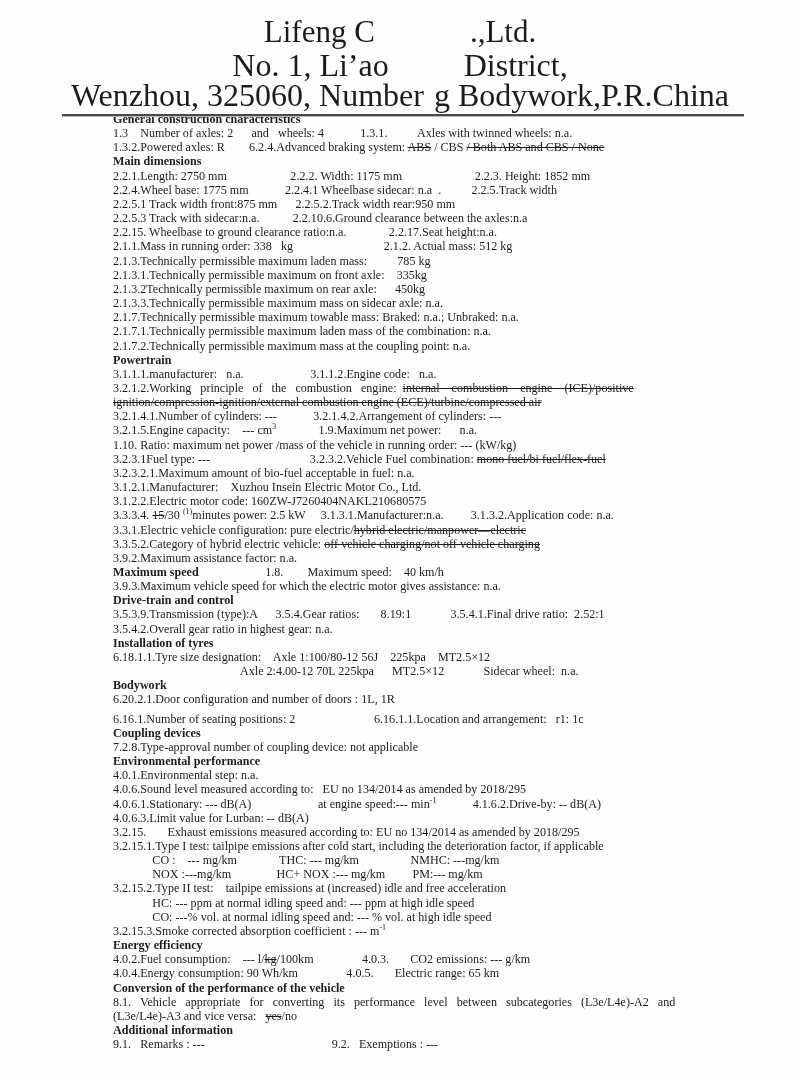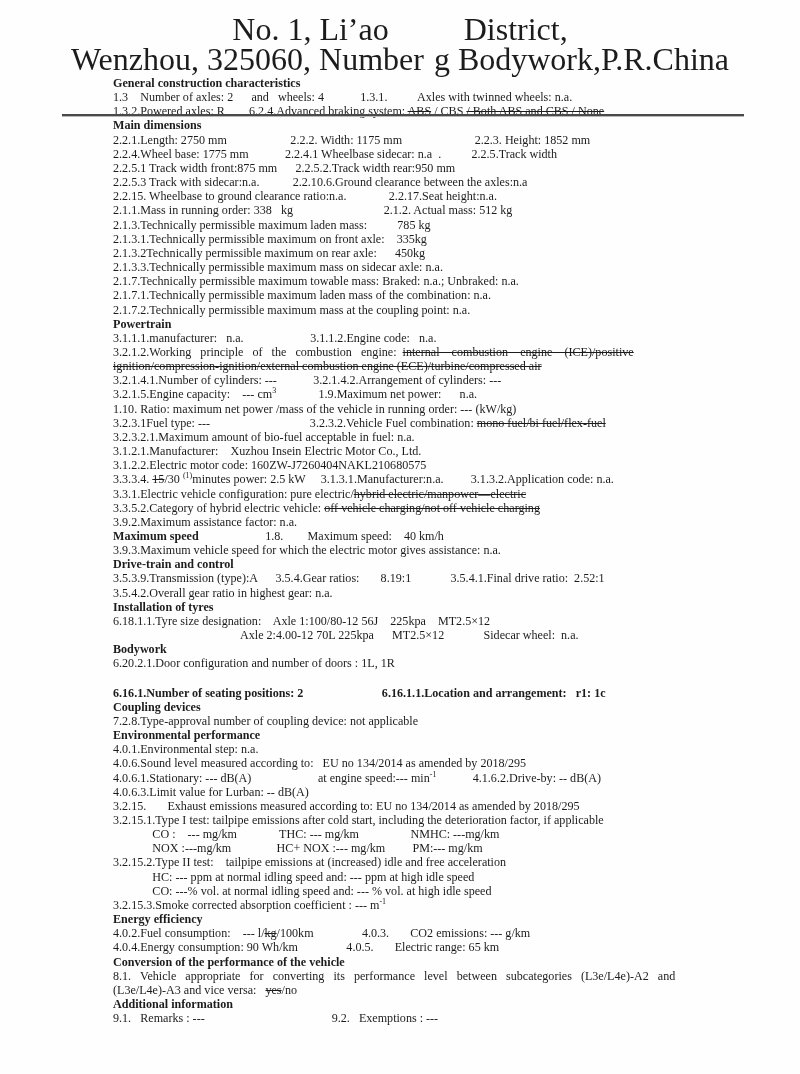--- a/index.html
+++ b/index.html
@@ -25,31 +25,32 @@
   .category{
     text-align:center;font-size:12.5px;letter-spacing:.4px;
     margin-top:7px;line-height:13px;
   }
   .doc-body{
     margin:2px 95px 0 113px;
     font-size:12.1px;line-height:14.15px;
     white-space:pre-wrap;
   }
   .line{min-height:14.15px;}
-  .line.gap{margin-top:15px;font-weight:bold;}
+  .line.gap{margin-top:5px;}
   .seg-b{font-weight:bold;}
   .seg-s{text-decoration:line-through;text-decoration-thickness:1px;}
   .seg-sup{vertical-align:super;font-size:8px;line-height:0;}
 </style>
 </head>
 <body>
 
 <div class="page" style="color: rgb(28, 28, 28); background: rgb(254, 254, 254);">
 
   <div class="letterhead">
+    <div class="lh-line1"><span>Lifeng C</span><span class="gap-wide"></span><span>.,Ltd.</span></div>
     <div class="lh-line2"><span>No. 1, Li’ao</span><span class="gap-med"></span><span>District,</span></div>
     <div class="lh-line3"><span>Wenzhou, 325060, Number</span><span class="gap-sm"></span><span>g Bodywork,P.R.China</span></div>
   </div>
 
   <div class="divider" style="background: rgb(74, 74, 74);"></div>
 
 
   <div class="doc-body"><div class="line"><span class="seg-b">General construction characteristics</span></div><div class="line"><span>1.3    Number of axles: 2      and   wheels: 4            1.3.1.          Axles with twinned wheels: n.a.</span></div><div class="line"><span>1.3.2.Powered axles: R        6.2.4.Advanced braking system: </span><span class="seg-s">ABS</span><span> / CBS </span><span class="seg-s">/ Both ABS and CBS / None</span></div><div class="line"><span class="seg-b">Main dimensions</span></div><div class="line"><span>2.2.1.Length: 2750 mm                     2.2.2. Width: 1175 mm                        2.2.3. Height: 1852 mm</span></div><div class="line"><span>2.2.4.Wheel base: 1775 mm            2.2.4.1 Wheelbase sidecar: n.a  .          2.2.5.Track width</span></div><div class="line"><span>2.2.5.1 Track width front:875 mm      2.2.5.2.Track width rear:950 mm</span></div><div class="line"><span>2.2.5.3 Track with sidecar:n.a.           2.2.10.6.Ground clearance between the axles:n.a</span></div><div class="line"><span>2.2.15. Wheelbase to ground clearance ratio:n.a.              2.2.17.Seat height:n.a.</span></div><div class="line"><span>2.1.1.Mass in running order: 338   kg                              2.1.2. Actual mass: 512 kg</span></div><div class="line"><span>2.1.3.Technically permissible maximum laden mass:          785 kg</span></div><div class="line"><span>2.1.3.1.Technically permissible maximum on front axle:    335kg</span></div><div class="line"><span>2.1.3.2Technically permissible maximum on rear axle:      450kg</span></div><div class="line"><span>2.1.3.3.Technically permissible maximum mass on sidecar axle: n.a.</span></div><div class="line"><span>2.1.7.Technically permissible maximum towable mass: Braked: n.a.; Unbraked: n.a.</span></div><div class="line"><span>2.1.7.1.Technically permissible maximum laden mass of the combination: n.a.</span></div><div class="line"><span>2.1.7.2.Technically permissible maximum mass at the coupling point: n.a.</span></div><div class="line"><span class="seg-b">Powertrain</span></div><div class="line"><span>3.1.1.1.manufacturer:   n.a.                      3.1.1.2.Engine code:   n.a.</span></div><div class="line"><span>3.2.1.2.Working   principle   of   the   combustion   engine:  </span><span class="seg-s">internal    combustion    engine    (ICE)/positive</span></div><div class="line"><span class="seg-s">ignition/compression-ignition/external combustion engine (ECE)/turbine/compressed air</span></div><div class="line"><span>3.2.1.4.1.Number of cylinders: ---            3.2.1.4.2.Arrangement of cylinders: ---</span></div><div class="line"><span>3.2.1.5.Engine capacity:    --- cm</span><span class="seg-sup">3</span><span>              1.9.Maximum net power:      n.a.</span></div><div class="line"><span>1.10. Ratio: maximum net power /mass of the vehicle in running order: --- (kW/kg)</span></div><div class="line"><span>3.2.3.1Fuel type: ---                                 3.2.3.2.Vehicle Fuel combination: </span><span class="seg-s">mono fuel/bi fuel/flex-fuel</span></div><div class="line"><span>3.2.3.2.1.Maximum amount of bio-fuel acceptable in fuel: n.a.</span></div><div class="line"><span>3.1.2.1.Manufacturer:    Xuzhou Insein Electric Motor Co., Ltd.</span></div><div class="line"><span>3.1.2.2.Electric motor code: 160ZW-J7260404NAKL210680575</span></div><div class="line"><span>3.3.3.4. </span><span class="seg-s">15</span><span>/30 </span><span class="seg-sup">(1)</span><span>minutes power: 2.5 kW     3.1.3.1.Manufacturer:n.a.         3.1.3.2.Application code: n.a.</span></div><div class="line"><span>3.3.1.Electric vehicle configuration: pure electric/</span><span class="seg-s">hybrid electric/manpower—electric</span></div><div class="line"><span>3.3.5.2.Category of hybrid electric vehicle: </span><span class="seg-s">off vehicle charging/not off vehicle charging</span></div><div class="line"><span>3.9.2.Maximum assistance factor: n.a.</span></div><div class="line"><span class="seg-b">Maximum speed</span><span>                      1.8.        Maximum speed:    40 km/h</span></div><div class="line"><span>3.9.3.Maximum vehicle speed for which the electric motor gives assistance: n.a.</span></div><div class="line"><span class="seg-b">Drive-train and control</span></div><div class="line"><span>3.5.3.9.Transmission (type):A      3.5.4.Gear ratios:       8.19:1             3.5.4.1.Final drive ratio:  2.52:1</span></div><div class="line"><span>3.5.4.2.Overall gear ratio in highest gear: n.a.</span></div><div class="line"><span class="seg-b">Installation of tyres</span></div><div class="line"><span>6.18.1.1.Tyre size designation:    Axle 1:100/80-12 56J    225kpa    MT2.5×12</span></div><div class="line"><span>                                          Axle 2:4.00-12 70L 225kpa      MT2.5×12             Sidecar wheel:  n.a.</span></div><div class="line"><span class="seg-b">Bodywork</span></div><div class="line"><span>6.20.2.1.Door configuration and number of doors : 1L, 1R</span></div><div class="line gap"><span>6.16.1.Number of seating positions: 2                          6.16.1.1.Location and arrangement:   r1: 1c</span></div><div class="line"><span class="seg-b">Coupling devices</span></div><div class="line"><span>7.2.8.Type-approval number of coupling device: not applicable</span></div><div class="line"><span class="seg-b">Environmental performance</span></div><div class="line"><span>4.0.1.Environmental step: n.a.</span></div><div class="line"><span>4.0.6.Sound level measured according to:   EU no 134/2014 as amended by 2018/295</span></div><div class="line"><span>4.0.6.1.Stationary: --- dB(A)                      at engine speed:--- min</span><span class="seg-sup">-1</span><span>            4.1.6.2.Drive-by: -- dB(A)</span></div><div class="line"><span>4.0.6.3.Limit value for Lurban: -- dB(A)</span></div><div class="line"><span>3.2.15.       Exhaust emissions measured according to: EU no 134/2014 as amended by 2018/295</span></div><div class="line"><span>3.2.15.1.Type I test: tailpipe emissions after cold start, including the deterioration factor, if applicable</span></div><div class="line"><span>             CO :    --- mg/km              THC: --- mg/km                 NMHC: ---mg/km</span></div><div class="line"><span>             NOX :---mg/km               HC+ NOX :--- mg/km         PM:--- mg/km</span></div><div class="line"><span>3.2.15.2.Type II test:    tailpipe emissions at (increased) idle and free acceleration</span></div><div class="line"><span>             HC: --- ppm at normal idling speed and: --- ppm at high idle speed</span></div><div class="line"><span>             CO: ---% vol. at normal idling speed and: --- % vol. at high idle speed</span></div><div class="line"><span>3.2.15.3.Smoke corrected absorption coefficient : --- m</span><span class="seg-sup">-1</span></div><div class="line"><span class="seg-b">Energy efficiency</span></div><div class="line"><span>4.0.2.Fuel consumption:    --- l/</span><span class="seg-s">kg</span><span>/100km                4.0.3.       CO2 emissions: --- g/km</span></div><div class="line"><span>4.0.4.Energy consumption: 90 Wh/km                4.0.5.       Electric range: 65 km</span></div><div class="line"><span class="seg-b">Conversion of the performance of the vehicle</span></div><div class="line"><span>8.1.   Vehicle   appropriate   for   converting   its   performance   level   between   subcategories   (L3e/L4e)-A2   and</span></div><div class="line"><span>(L3e/L4e)-A3 and vice versa:   </span><span class="seg-s">yes</span><span>/no</span></div><div class="line"><span class="seg-b">Additional information</span></div><div class="line"><span>9.1.   Remarks : ---                                          9.2.   Exemptions : ---</span></div></div>
 
 </div>

